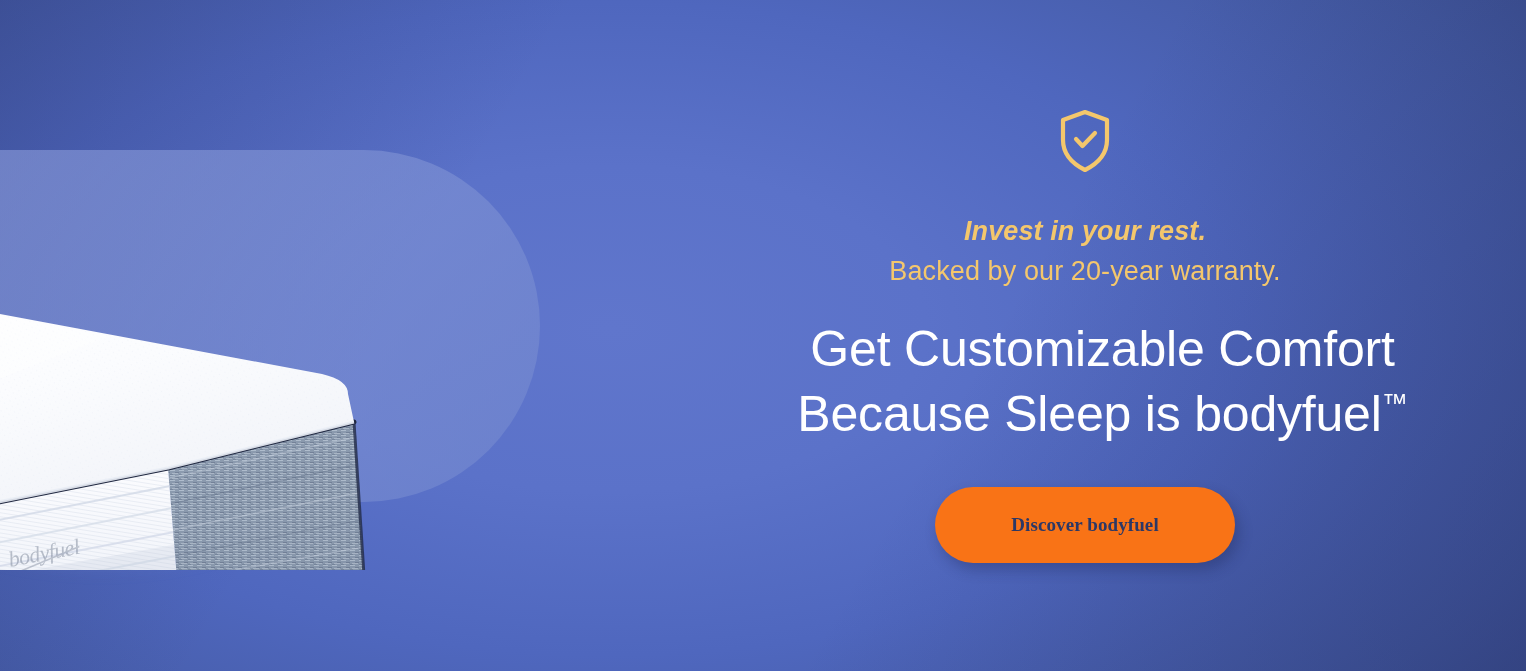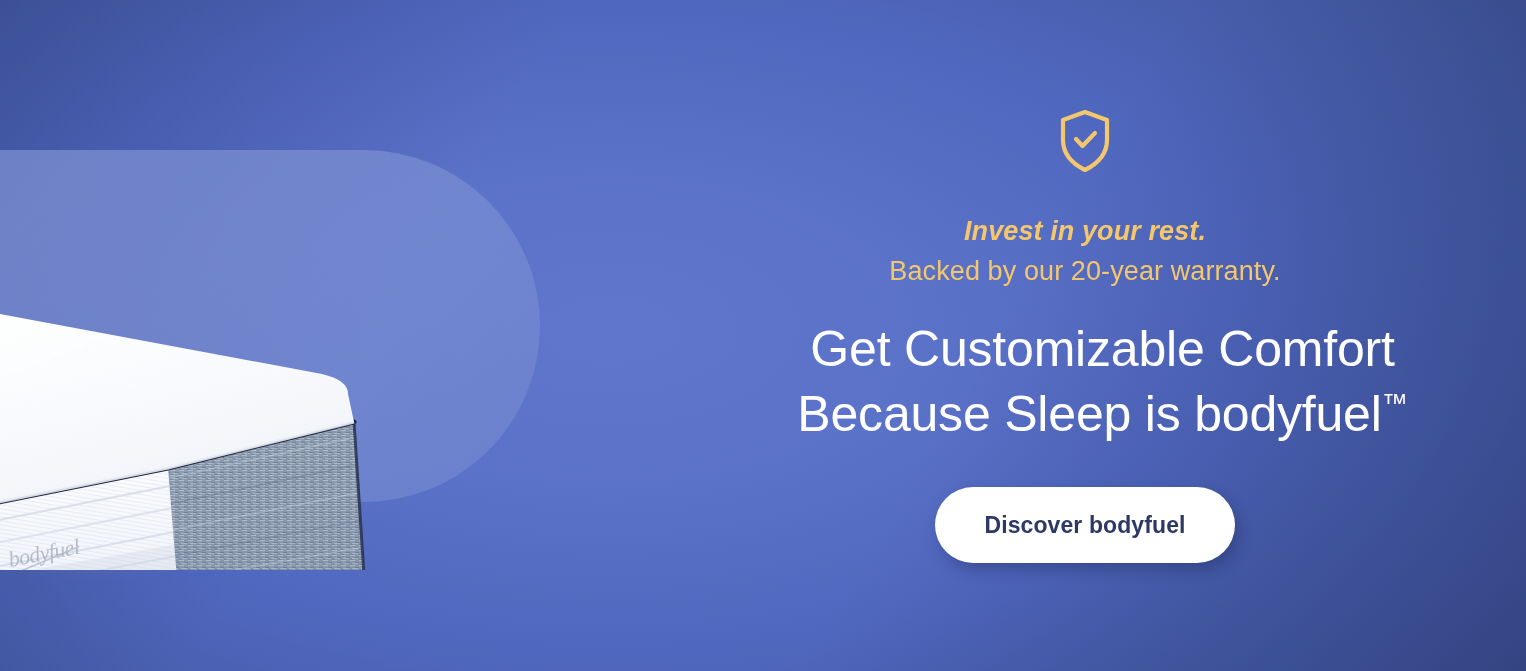--- a/index.html
+++ b/index.html
@@ -147,24 +147,24 @@
 
   .cta-button {
     display: inline-flex;
     align-items: center;
     justify-content: center;
     min-width: 300px;
     height: 76px;
     padding: 0 34px;
     border: none;
     border-radius: 38px;
-    background: #ffffff;
+    background: #f97316;
     color: #2c3866;
-    font-family: Liberation Sans, sans-serif;
-    font-size: 23px;
+    font-family: Liberation Serif, serif;
+    font-size: 19px;
     font-weight: bold;
     letter-spacing: 0.1px;
     cursor: pointer;
     box-shadow: 4px 7px 14px rgba(23,30,72,0.30);
   }
 </style>
 </head>
 <body>
 
 <div class="hero">

